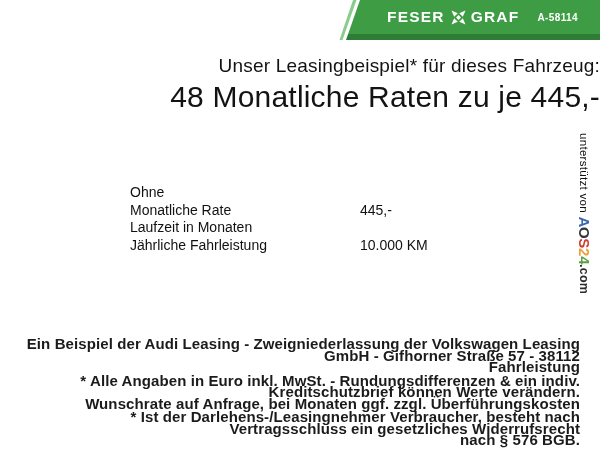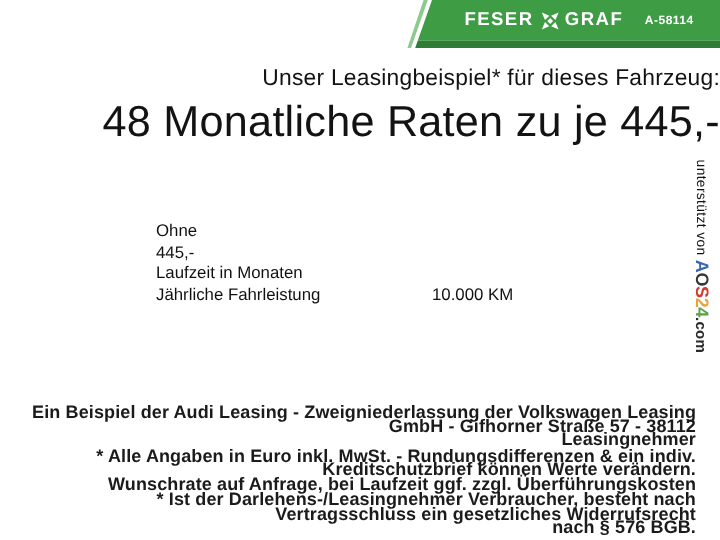--- a/index.html
+++ b/index.html
@@ -13,21 +13,21 @@
                     display:flex; align-items:center; justify-content:flex-end;
                     padding-right:22px; gap:18px; }
   .brand { display:flex; align-items:center; color:#fff; font-weight:700;
            font-size:15.5px; letter-spacing:1.2px; white-space:nowrap; }
   .brand-x { margin:0 5px 0 6px; display:block; }
   .refcode { color:#fff; font-weight:700; font-size:10px; letter-spacing:0.4px; white-space:nowrap; }
 
   
   .headline { position:absolute; top:55px; left:0; width:600px; text-align:right; color:#131313; }
   .headline-sub  { font-size:19px; font-weight:400; letter-spacing:0.2px; }
-  .headline-main { font-size:36px; font-weight:400; margin-top:3px; letter-spacing:0.2px; }
+  .headline-main { font-size:30px; font-weight:400; margin-top:3px; letter-spacing:0.2px; }
 
   
   .lease-table { position:absolute; top:184px; left:130px; width:345px; font-size:14px; color:#111; }
   .lease-row { display:flex; line-height:17.5px; }
   .lease-label { width:230px; flex:none; }
   .lease-value { flex:1; }
 
   
   .credit { position:absolute; top:133px; right:7px; writing-mode:vertical-rl;
             color:#111; font-size:11.5px; letter-spacing:0.3px; white-space:nowrap; }
@@ -70,43 +70,44 @@
   <div class="headline">
     <div class="headline-sub">Unser Leasingbeispiel* für dieses Fahrzeug:</div>
     <div class="headline-main">48 Monatliche Raten zu je 445,-</div>
   </div>
 
   <div class="lease-table">
     <div class="lease-row">
       <span class="lease-value">Ohne</span>
     </div>
     <div class="lease-row">
+      <span class="lease-label">Monatliche Rate</span>
       <span class="lease-value">445,-</span>
     </div>
     <div class="lease-row">
       <span class="lease-label">Laufzeit in Monaten</span>
     </div>
     <div class="lease-row">
       <span class="lease-label">Jährliche Fahrleistung</span>
       <span class="lease-value">10.000 KM</span>
     </div>
   </div>
 
   <div class="credit">
     <span>unterstützt von </span><span class="aos"><span style="color: rgb(58, 103, 174);">A</span><span style="color: rgb(53, 55, 58);">O</span><span style="color: rgb(210, 59, 47);">S</span><span style="color: rgb(232, 163, 60);">2</span><span style="color: rgb(91, 160, 67);">4</span></span><span class="aos-suffix" style="color: rgb(43, 43, 43);">.com</span>
   </div>
 
   <div class="footnotes">
     <div class="footnote">
       <div>Ein Beispiel der Audi Leasing - Zweigniederlassung der Volkswagen Leasing GmbH - Gifhorner Straße 57 - 38112</div>
-      <div>Leasingnehmer</div>
+      <div>Fahrleistung</div>
     </div>
     <div class="footnote">
       <div>* Alle Angaben in Euro inkl. MwSt. - Rundungsdifferenzen &amp; ein indiv. Kreditschutzbrief können Werte verändern.</div>
-      <div>Wunschrate auf Anfrage, bei Laufzeit ggf. zzgl. Überführungskosten</div>
+      <div>Wunschrate auf Anfrage, bei Monaten ggf. zzgl. Überführungskosten</div>
     </div>
     <div class="footnote">
       <div>* Ist der Darlehens-/Leasingnehmer Verbraucher, besteht nach Vertragsschluss ein gesetzliches Widerrufsrecht</div>
       <div>nach § 576 BGB.</div>
     </div>
   </div>
 
 </div>
 
 </body></html>

